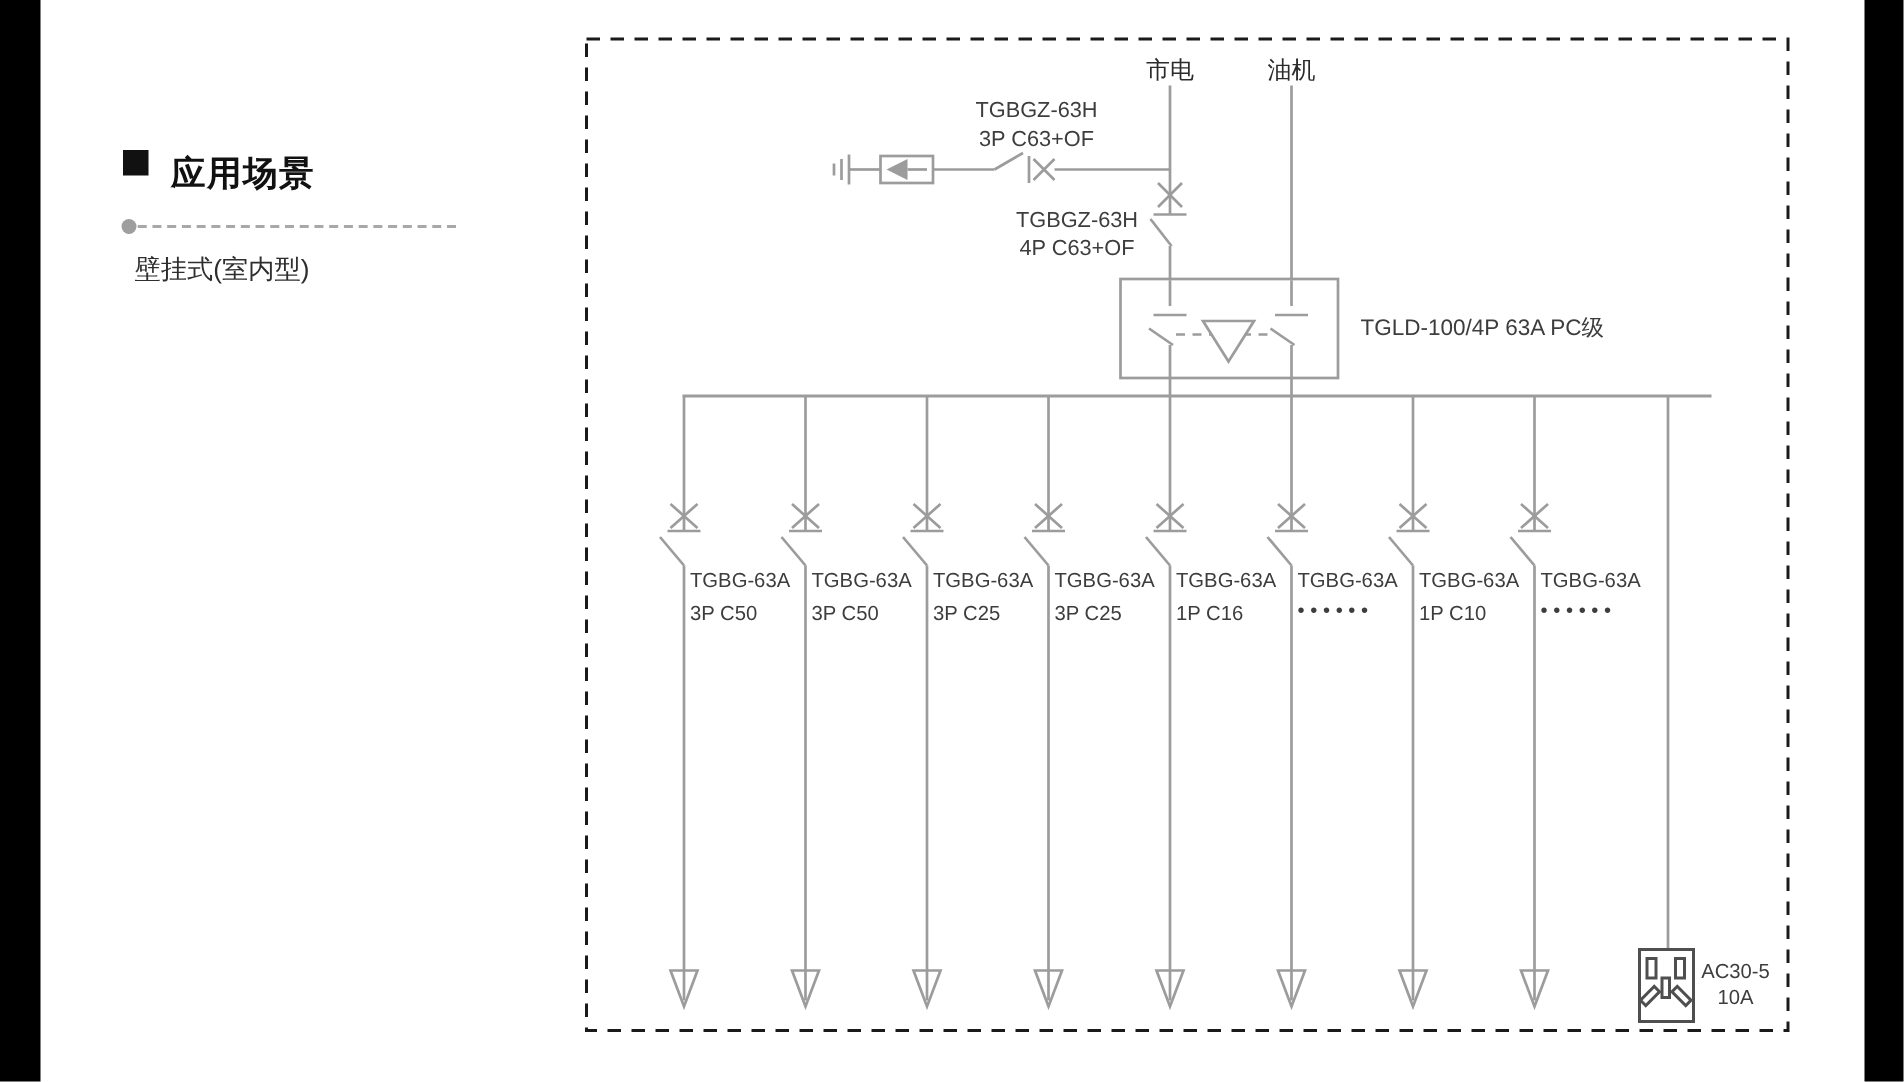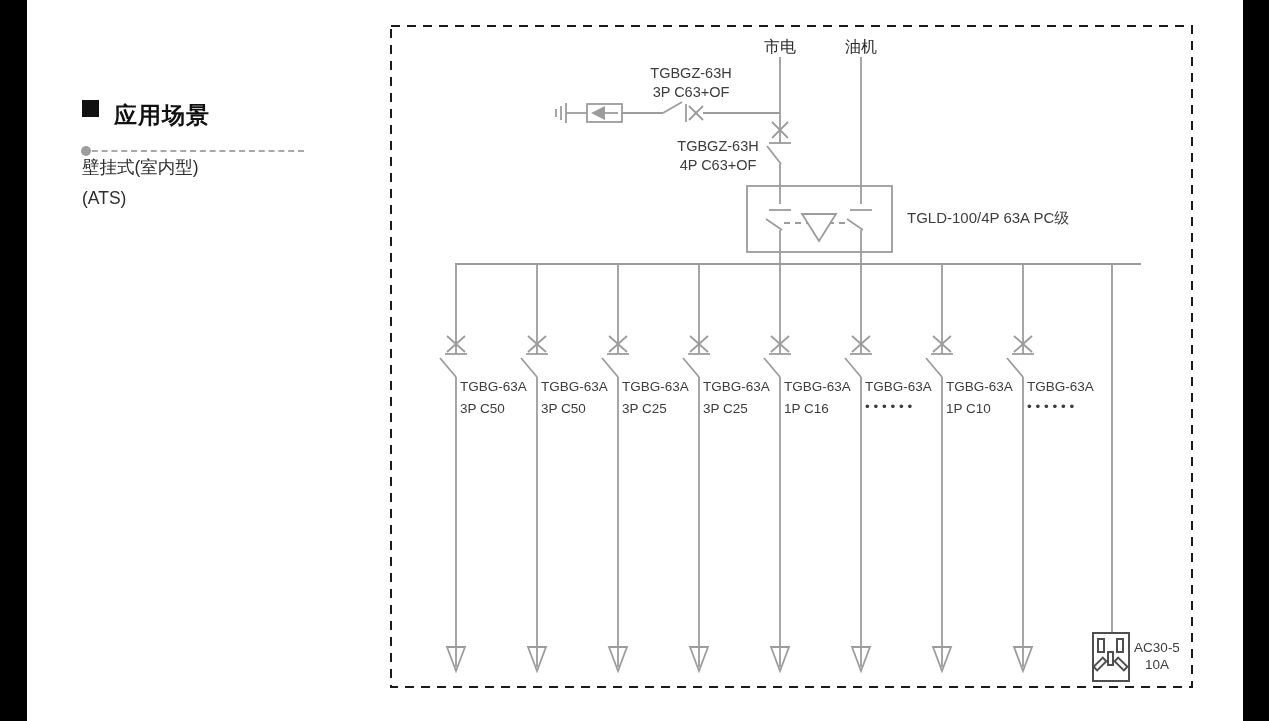--- a/index.html
+++ b/index.html
@@ -10,21 +10,21 @@
   .edge-bar{position:absolute;top:0;height:721px;background:#000;}
   .edge-bar.left{left:0;width:27px;}
   .edge-bar.right{left:1243px;width:26px;}
 
   .sidebar{position:absolute;left:82px;top:60px;width:232px;}
   .title-row{display:flex;gap:15px;height:36px;margin-top:40px;}
   .sq{width:17px;height:17px;background:#111;flex:0 0 auto;}
   .title-text{font-size:23px;font-weight:700;color:#111;letter-spacing:1px;}
   .dash-sep{position:relative;margin-top:14px;width:222px;border-top:2px dashed #a8a8a8;}
   .dash-sep .dot{position:absolute;left:-1px;top:-6px;width:10px;height:10px;border-radius:50%;background:#9e9e9e;}
-  .spec-lines{width:132px;text-align:left;font-size:17.5px;line-height:31px;color:#2e2e2e;}
+  .spec-lines{margin-top:12px;width:132px;text-align:center;font-size:17.5px;line-height:31px;color:#2e2e2e;}
 
   svg{position:absolute;left:0;top:0;}
   svg .wire{stroke:#9c9c9c;stroke-width:1.8;fill:none;}
   svg .wire2{stroke:#9c9c9c;stroke-width:2;fill:none;}
   svg .fillgray{fill:#9c9c9c;stroke:none;}
   svg .whitefill{fill:#ffffff;stroke:#9c9c9c;stroke-width:1.8;}
   svg .border{stroke:#1a1a1a;stroke-width:2;fill:none;stroke-dasharray:9 7;}
   svg .sock{stroke:#4f4f4f;stroke-width:2;fill:none;}
   svg .sockbox{stroke:#4f4f4f;stroke-width:2;fill:#ffffff;}
   svg text{fill:#3d3d3d;}
@@ -43,21 +43,20 @@
 <div class="sidebar">
   <div class="title-row">
     <span class="sq"></span>
     <span class="title-text">应用场景</span>
   </div>
   <div class="dash-sep">
     <span class="dot"></span>
   </div>
   <div class="spec-lines">
     <div>壁挂式(室内型)</div>
-    <div>(ATS)</div>
   </div>
 </div>
 
 <svg width="1269" height="721" viewBox="0 0 1269 721">
 
   <rect class="border" x="391" y="26" width="801" height="661"></rect>
 
   <text class="t16 mid" x="780" y="52">市电</text>
   <text class="t16 mid" x="861" y="52">油机</text>
 

